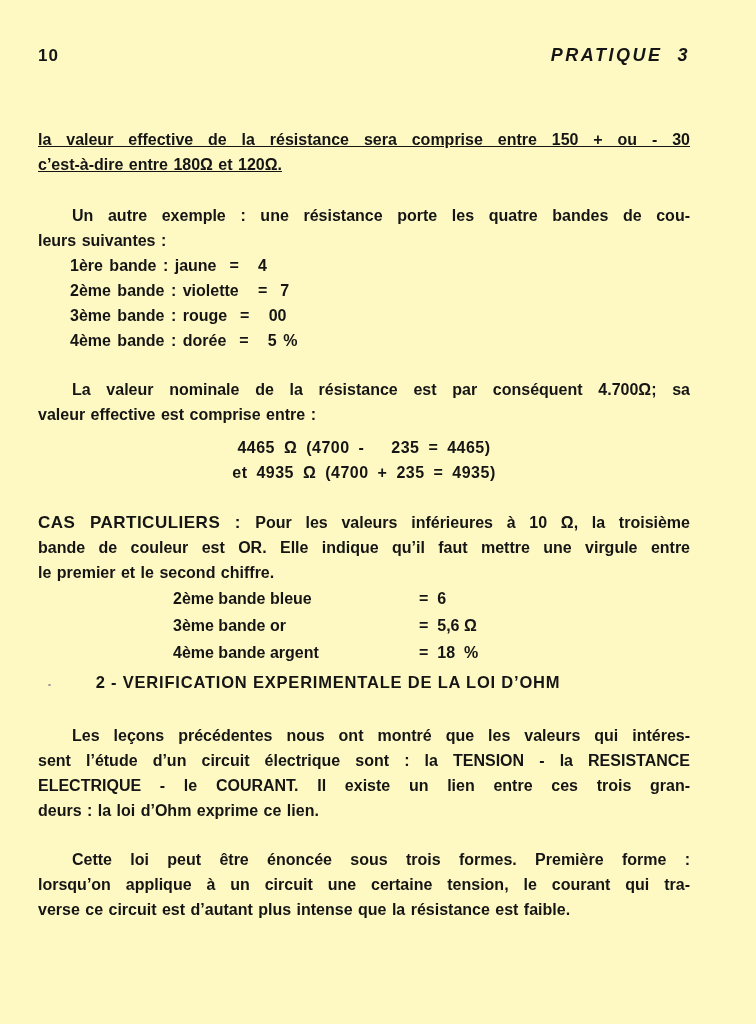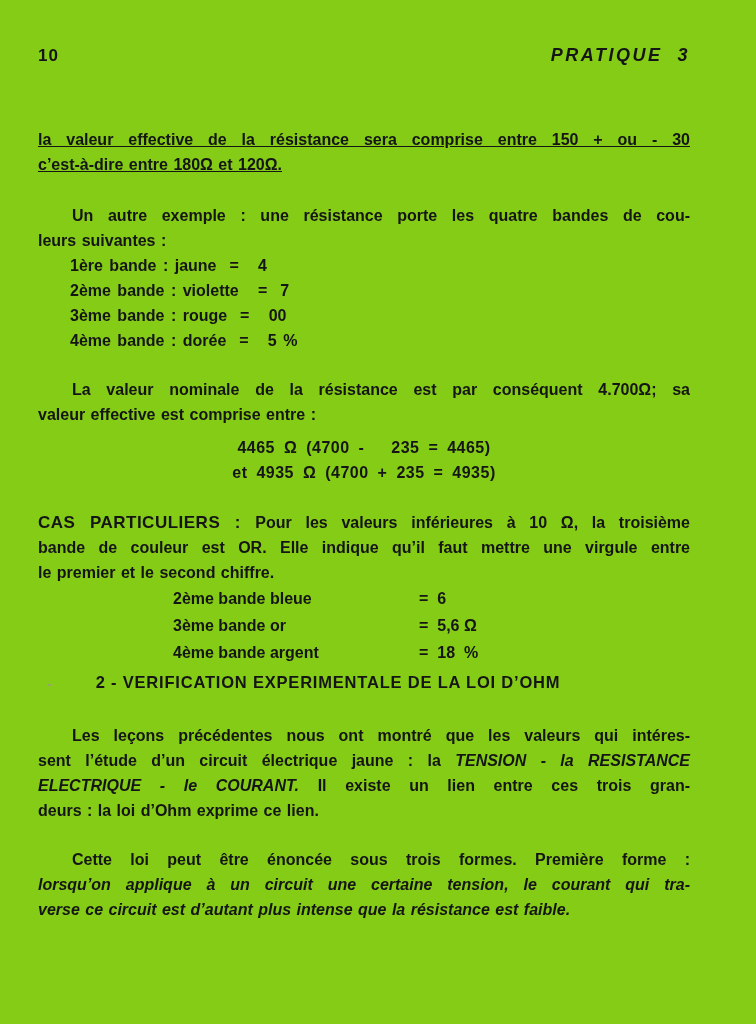--- a/index.html
+++ b/index.html
@@ -2,21 +2,21 @@
 <html lang="fr"><head>
 <meta charset="utf-8">
 <style>
   html, body { margin: 0; padding: 0; background: #ffffff; }
   .page {
     position: relative;
     width: 756px;
     height: 1024px;
     box-sizing: border-box;
     padding: 0 66px 0 38px;
-    background: #84cc16;
+    background: #fef9c3;
     font-family: "Liberation Sans", sans-serif;
     font-weight: 700;
     font-size: 16px;
     color: #151515;
     overflow: hidden;
   }
   .header {
     display: flex;
     justify-content: space-between;
     align-items: baseline;
@@ -27,21 +27,21 @@
   .runtitle {
     font-style: italic;
     font-size: 18px;
     letter-spacing: 2.5px;
     white-space: pre;
   }
   .line { line-height: 25px; word-spacing: 1px; }
   .j { text-align: justify; text-align-last: justify; }
   .ind { text-indent: 34px; }
   .pre { white-space: pre-wrap; }
-  .it { font-style: italic; }
+  .it { }
   .para-p1 { margin-top: 62px; text-decoration: underline; }
   .para-p2 { margin-top: 26px; }
   .band-list { margin-top: 0; }
   .band-list .line { padding-left: 32px; word-spacing: 2px; }
   .para-p3 { margin-top: 24px; }
   .equations { margin-top: 8px; text-align: center; }
   .equations .line { word-spacing: 4px; letter-spacing: 0.5px; }
   .para-cas { margin-top: 25px; }
   .cas-label { font-size: 17px; letter-spacing: 0.5px; }
   .ex-table { margin-top: 0; }
@@ -127,21 +127,21 @@
       <span></span>
       <span>4ème bande argent</span>
       <span class="pre">=  18  %</span>
     </div>
   </div>
 
   <div class="heading">2 - VERIFICATION EXPERIMENTALE DE LA LOI D’OHM</div>
 
   <div class="para-p5">
     <div class="line j ind">Les leçons précédentes nous ont montré que les valeurs qui intéres-</div>
-    <div class="line j"><span>sent l’étude d’un circuit électrique jaune : la </span><span class="it">TENSION - la RESISTANCE</span></div>
+    <div class="line j"><span>sent l’étude d’un circuit électrique sont : la </span><span class="it">TENSION - la RESISTANCE</span></div>
     <div class="line j"><span class="it">ELECTRIQUE - le COURANT.</span><span> Il existe un lien entre ces trois gran-</span></div>
     <div class="line">deurs : la loi d’Ohm exprime ce lien.</div>
   </div>
 
   <div class="para-p6">
     <div class="line j ind">Cette loi peut être énoncée sous trois formes. Première forme :</div>
     <div class="line j it">lorsqu’on applique à un circuit une certaine tension, le courant qui tra-</div>
     <div class="line it">verse ce circuit est d’autant plus intense que la résistance est faible.</div>
   </div>
 

